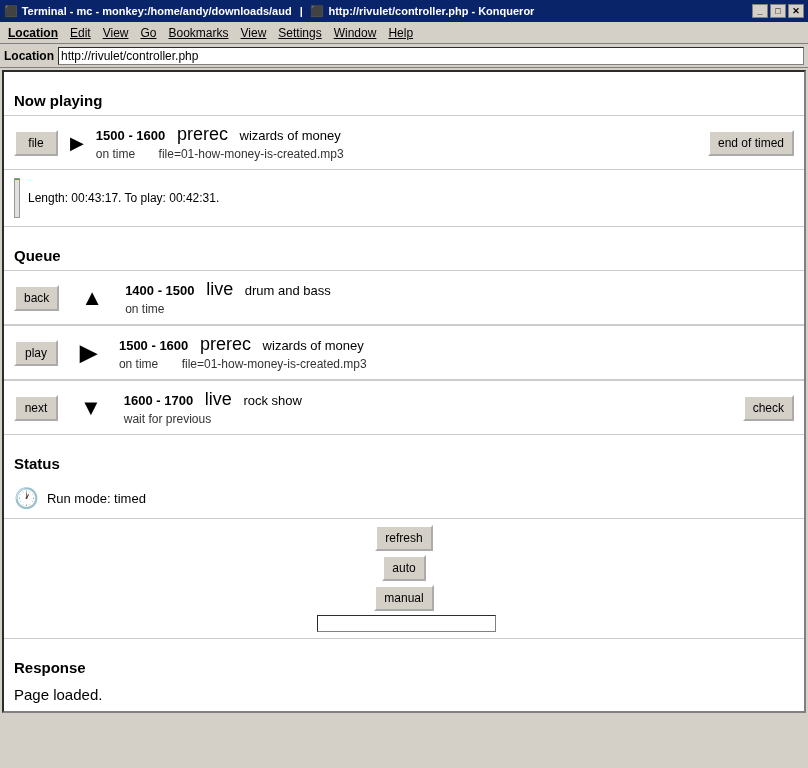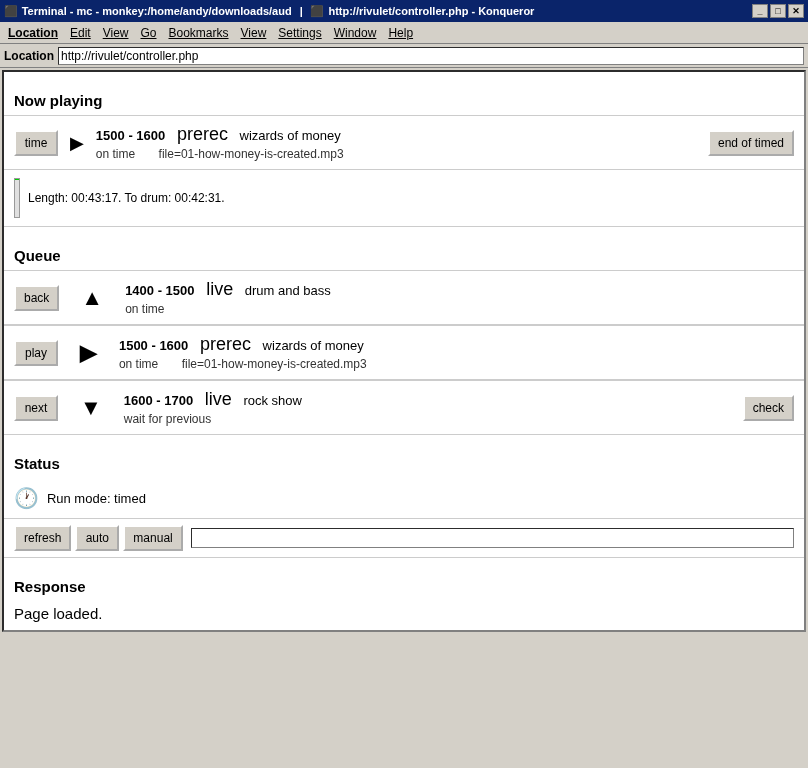--- a/index.html
+++ b/index.html
@@ -221,20 +221,21 @@
       font-size: 20px;
     }
 
     
     .button-row {
       display: flex;
       align-items: center;
       padding: 6px 10px;
       gap: 4px;
       border-bottom: 1px solid #ccc;
+      flex-direction: column;
     }
 
     .mode-input {
       flex: 1;
       height: 20px;
       border: 1px inset #808080;
       background: white;
       margin-left: 4px;
     }
     .response-text {
@@ -275,21 +276,21 @@
 <div class="location-bar">
   <span class="location-label">Location</span>
   <input class="location-input" type="text" value="http://rivulet/controller.php" style="">
 </div>
 
 <div class="content-area">
 
   <div>
     <div class="section-header">Now playing</div>
     <div class="now-playing-row">
-      <button class="control-btn">time</button>
+      <button class="control-btn">file</button>
       <div class="play-icon arrow-icon">
         <span>▶</span>
       </div>
       <div class="track-info">
         <div>
           <span class="track-time">1500 - 1600</span>
           <span class="track-type">prerec</span>
           <span class="track-name">wizards of money</span>
         </div>
         <div class="track-sub">
@@ -298,21 +299,21 @@
         </div>
       </div>
       <button class="end-btn">end of timed</button>
     </div>
   </div>
 
   <div class="progress-section">
     <div class="progress-bar-container">
       <div class="progress-fill" style="height: 3%;"></div>
     </div>
-    <span class="progress-text">Length: 00:43:17. To drum: 00:42:31.</span>
+    <span class="progress-text">Length: 00:43:17. To play: 00:42:31.</span>
   </div>
 
   <div>
     <div class="section-header">Queue</div>
 
     <div class="queue-row">
       <button class="control-btn">back</button>
       <div class="arrow-icon" style="font-size:22px; font-weight:bold;">▲</div>
       <div class="track-info">
         <div>

